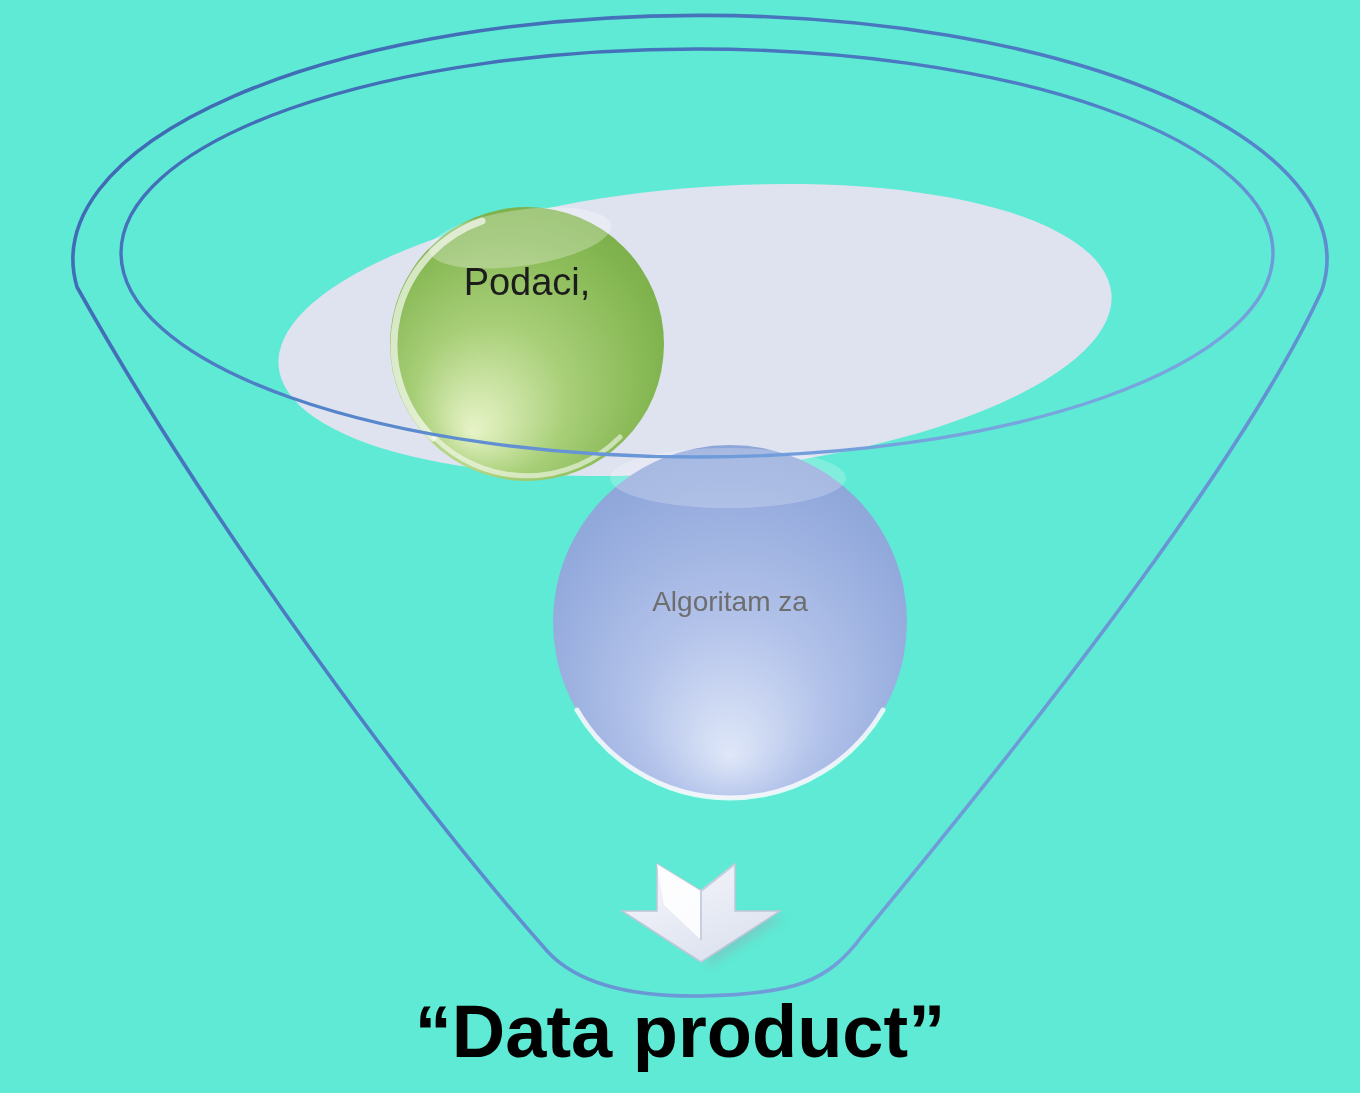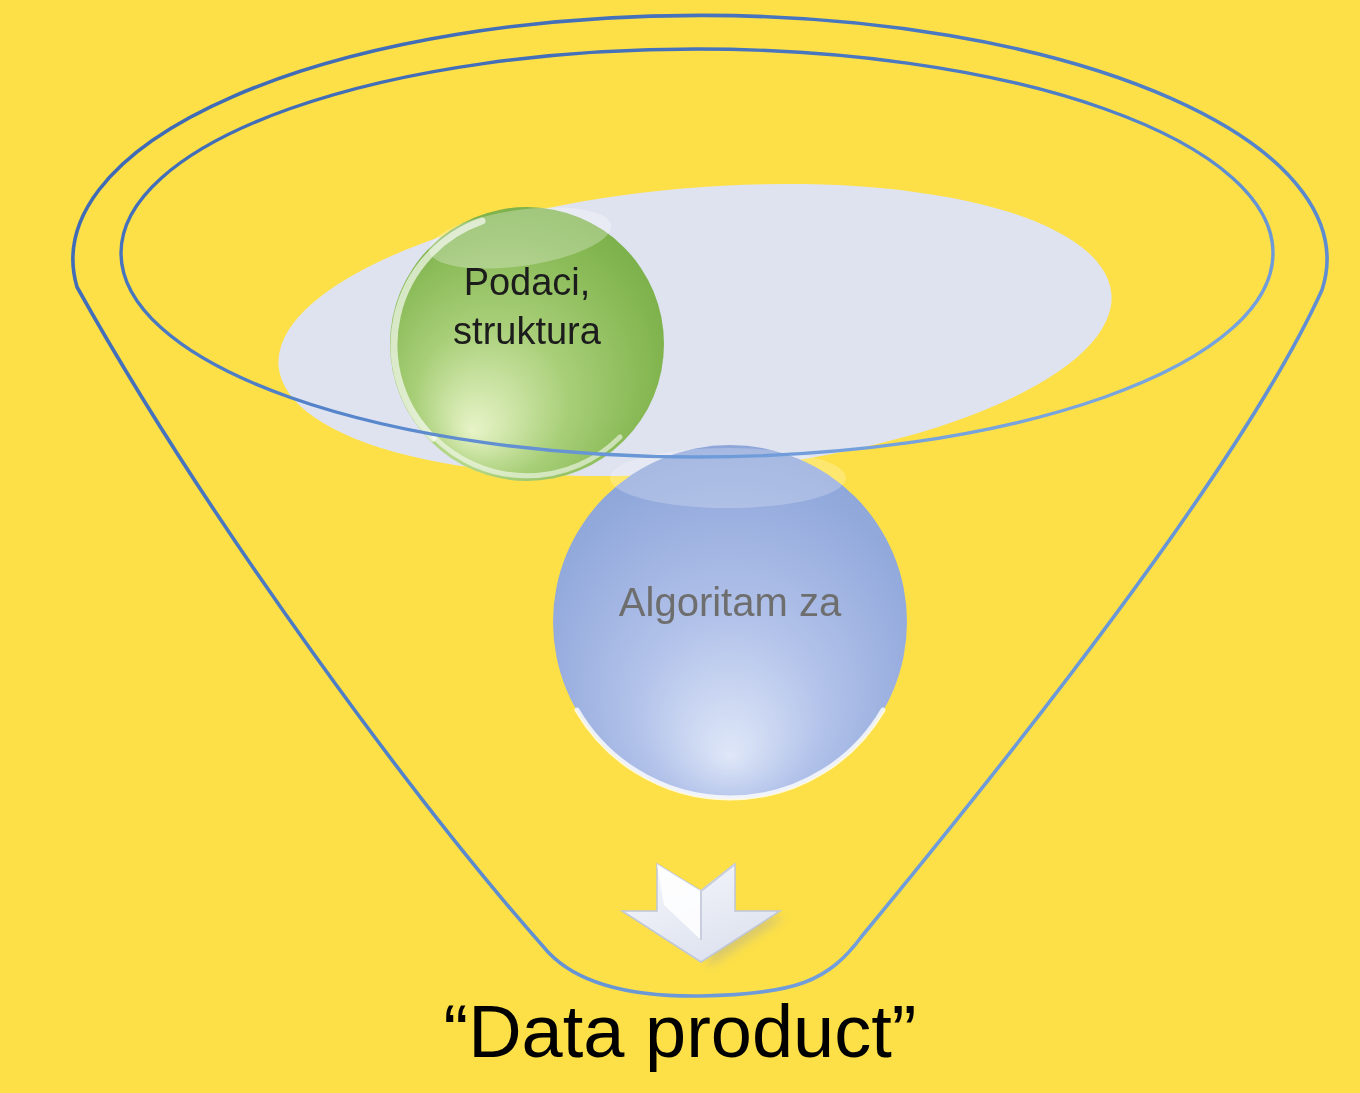--- a/index.html
+++ b/index.html
@@ -1,24 +1,24 @@
 <!DOCTYPE html>
 <html><head>
 <meta charset="utf-8">
 <style>
   html,body{margin:0;padding:0;background:#ffffff;}
   body{font-family:"Liberation Sans", sans-serif;}
-  .stage{position:relative;width:1360px;height:1093px;background:#fde047;overflow:hidden;}
+  .stage{position:relative;width:1360px;height:1093px;background:#5eead4;overflow:hidden;}
   .stage svg{position:absolute;left:0;top:0;}
   .bubble-label{position:absolute;text-align:center;font-weight:400;}
   .bubble-label .line{display:block;}
   .label-green{left:377px;top:258px;width:300px;font-size:38px;line-height:49px;color:#1c1c1c;}
-  .label-blue{left:540px;top:578px;width:380px;font-size:40px;line-height:48px;color:#6e6e6e;}
+  .label-blue{left:540px;top:578px;width:380px;font-size:28px;line-height:48px;color:#6e6e6e;}
   .caption{position:absolute;left:0;top:993px;width:1360px;text-align:center;
-           font-size:74px;line-height:1.06;color:#000000;font-weight:400;}
+           font-size:74px;line-height:1.06;color:#000000;font-weight:700;}
 </style>
 </head>
 <body>
 
 <div class="stage">
 
   <svg width="1360" height="1093" viewBox="0 0 1360 1093">
     <defs>
       <linearGradient id="gradStroke" x1="0" y1="0" x2="1" y2="1">
         <stop offset="0" stop-color="#3c66b0"></stop>
@@ -73,21 +73,20 @@
 
     <g>
       <polygon points="657,864 701,891 735,864 735,911 780,911 701,962 622,911 657,911" fill="url(#gradArrow)" stroke-width="1.5" stroke="#bfc6d8"></polygon>
       <polygon points="657,864 701,891 701,940 664,905" fill="rgba(255,255,255,0.85)"></polygon>
       <path d="M 701,891 L 701,940 M 701,891 L 735,864" fill="none" stroke="#c9cede" stroke-width="2"></path>
     </g>
   </svg>
 
   <div class="bubble-label label-green">
     <span class="line">Podaci,</span>
-    <span class="line">struktura</span>
   </div>
 
   <div class="bubble-label label-blue">
     <span class="line">Algoritam za</span>
   </div>
 
   <div class="caption">“Data product”</div>
 
 </div>
 

